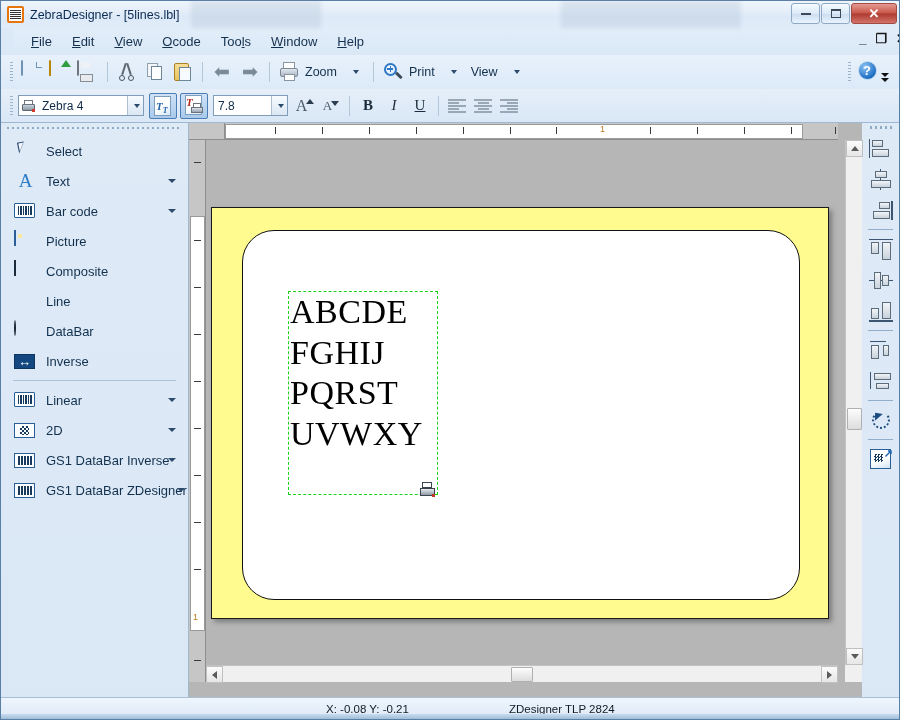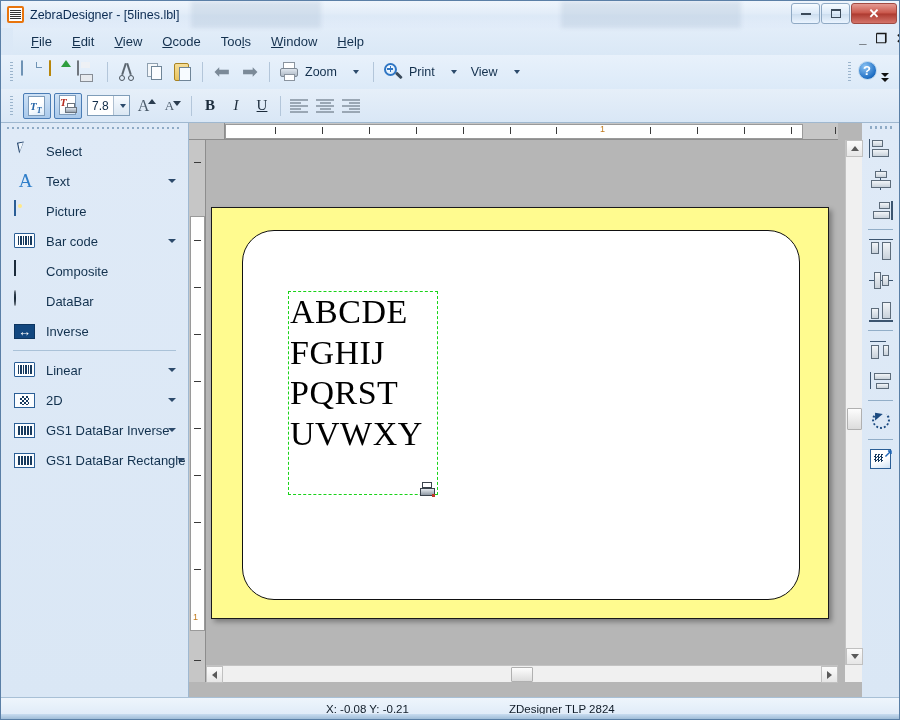--- a/index.html
+++ b/index.html
@@ -440,40 +440,51 @@
         </span>
       </div>
     <div style="width:8px;display:flex;align-items:flex-end;height:26px;padding-bottom:2px;">
         <span class="dbl-caret"></span>
       </div>
     <div style="width:12px"></div>
   </div>
 
   <div id="toolbar2">
     <div class="grip"></div>
+    <div class="combo" style="width:126px;">
+      <span class="printer-ic">
+          <i class="b"></i>
+          <i class="p"></i>
+          <i class="dot"></i>
+        </span>
+      <span class="cbtxt">Zebra 4</span>
+      <span class="cbarrow">
+          <span class="caret"></span>
+        </span>
+    </div>
     <div style="width:5px"></div>
     <div class="tbtn pressed">
       <span class="ic ic-ttext">
           <i class="sheet"></i>
           <i class="tt">T<sub style="font-size:8px">T</sub></i>
         </span>
     </div>
     <div style="width:3px"></div>
     <div class="tbtn pressed">
       <span class="ic ic-tprint">
           <i class="sheet"></i>
           <i class="t">T</i>
           <i class="pr">
             <i class="b"></i>
             <i class="p"></i>
           </i>
         </span>
     </div>
     <div style="width:5px"></div>
-    <div class="combo" style="width:43px;">
+    <div class="combo" style="width:75px;">
       <span class="cbtxt">7.8</span>
       <span class="cbarrow">
           <span class="caret"></span>
         </span>
     </div>
     <div style="width:4px"></div>
     <div class="tbtn">
         <span class="grow-a">A</span>
       </div>
     <div class="tbtn">
@@ -524,37 +535,41 @@
     <div style="height:13px"></div>
 
     <div class="tool-row">
       <span class="ti ti-select"></span>
       <span class="tname">Select</span>
     </div>
     <div class="tool-row">
       <span class="ti ti-text">A</span>
       <span class="tname">Text</span>
       <span class="rcaret"></span>
-    </div>
-    <div class="tool-row">
-      <span class="ti"><span class="ti-pic"></span></span>
-      <span class="tname">Picture</span>
     </div>
     <div class="tool-row">
       <span class="ti">
           <span class="ti-box">
             <span class="ti-bars"></span>
           </span>
         </span>
       <span class="tname">Bar code</span>
       <span class="rcaret"></span>
     </div>
     <div class="tool-row">
+      <span class="ti"><span class="ti-pic"></span></span>
+      <span class="tname">Picture</span>
+    </div>
+    <div class="tool-row">
       <span class="ti"><span class="ti-rect"></span></span>
       <span class="tname">Composite</span>
+    </div>
+    <div class="tool-row">
+      <span class="ti"><span class="ti-line"></span></span>
+      <span class="tname">Line</span>
     </div>
     <div class="tool-row">
       <span class="ti"><span class="ti-ell"></span></span>
       <span class="tname">DataBar</span>
     </div>
     <div class="tool-row">
       <span class="ti">
           <span class="ti-inv"></span>
         </span>
       <span class="tname">Inverse</span>
@@ -582,21 +597,21 @@
       <span class="ti">
           <span class="ti-db"></span>
         </span>
       <span class="tname">GS1 DataBar Inverse</span>
       <span class="rcaret"></span>
     </div>
     <div class="tool-row wide">
       <span class="ti">
           <span class="ti-db"></span>
         </span>
-      <span class="tname">GS1 DataBar Rectangle</span>
+      <span class="tname">GS1 DataBar ZDesigner</span>
       <span class="rcaret"></span>
     </div>
   </div>
 
   <div id="rightpanel">
     <div class="rgrip"></div>
     <div style="height:9px"></div>
 
     <div class="ralign">
       <span class="ag">

